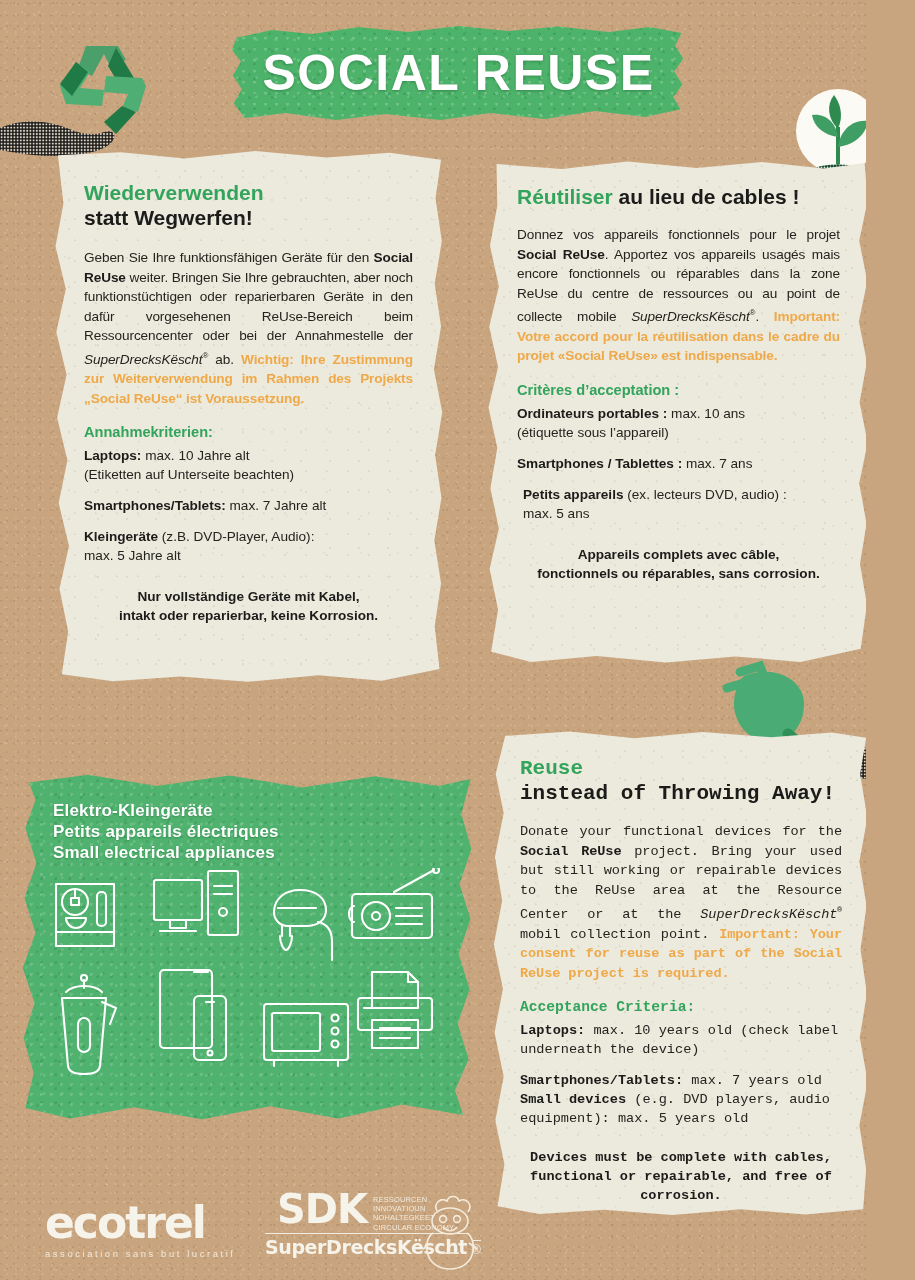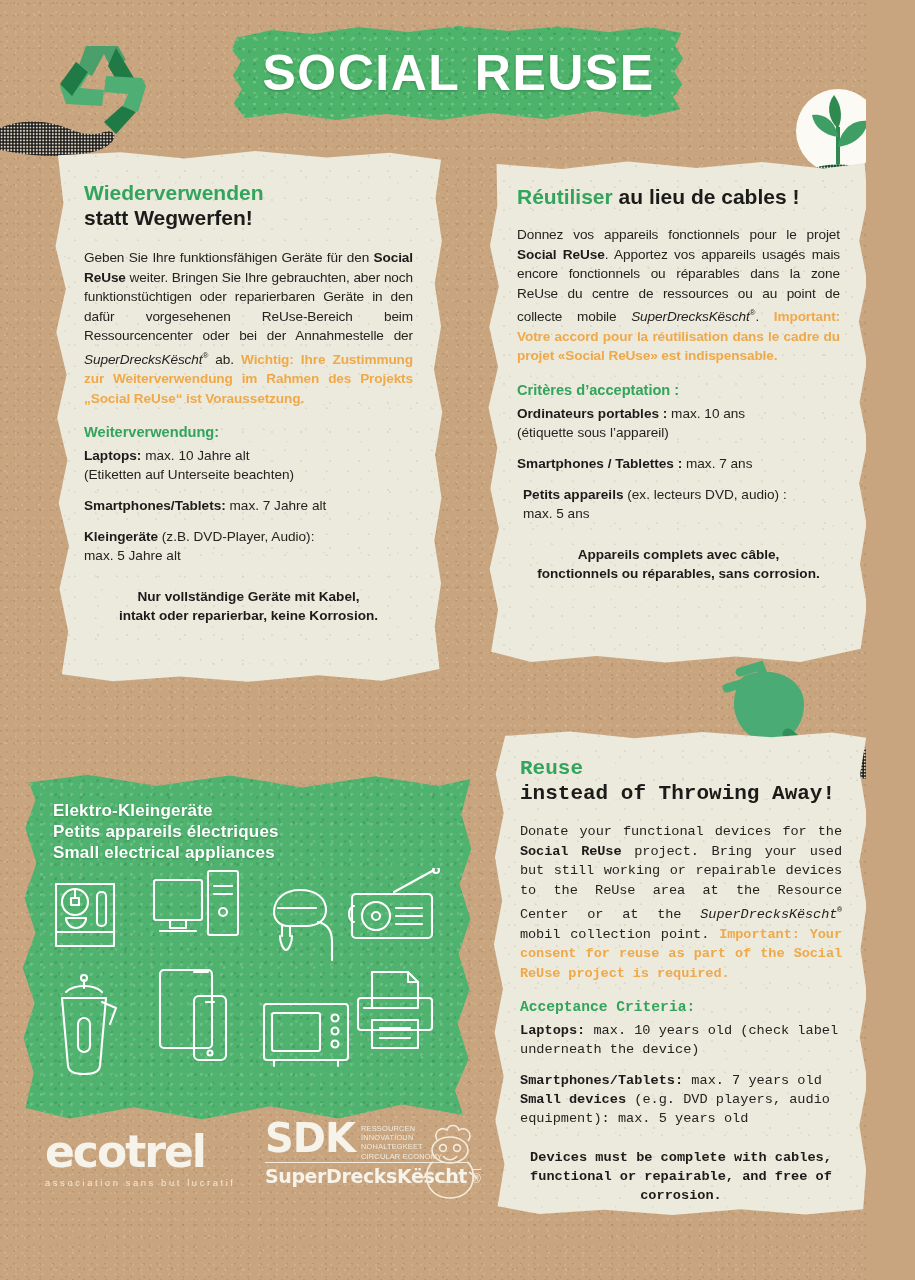--- a/index.html
+++ b/index.html
@@ -151,31 +151,31 @@
   .or{color:#efa949;font-weight:bold;}
   .crit-h{color:#32a45c;font-weight:bold;font-size:14.6px;line-height:20px;}
   .crit{font-size:13.6px;line-height:19px;color:#24241f;}
   .note{
     font-size:13.6px;line-height:19px;font-weight:bold;color:#1b1b19;
     text-align:center;
   }
   sup.reg{font-size:8px;vertical-align:super;}
 
   
-  #footer{position:absolute;left:45px;top:1116px;width:420px;height:90px;}
+  #footer{position:absolute;left:45px;top:1187px;width:420px;height:90px;}
   .ecotrel-word{
     font-size:44px;font-weight:bold;color:#f6f3ea;letter-spacing:-2px;
     line-height:44px;font-family:"DejaVu Sans",sans-serif;
   }
   .ecotrel-sub{
     font-size:9.4px;color:#efe9dc;letter-spacing:2.6px;margin-top:3px;
   }
   .sdk-word{
     font-size:40px;font-weight:bold;color:#f6f3ea;letter-spacing:-1px;
-    line-height:36px;font-family:"DejaVu Sans",sans-serif;
+    line-height:36px;font-family:"DejaVu Sans",sans-serif;margin-left:12px;
   }
   .sdk-tag{font-size:7.4px;line-height:9.2px;color:#f1ebdd;letter-spacing:.2px;}
   .sdk-name{
     font-size:19px;font-weight:bold;color:#f6f3ea;letter-spacing:-.4px;
     border-top:1.6px solid #f2ece0;padding-top:2px;
     font-family:"DejaVu Sans",sans-serif;
   }
 </style>
 </head>
 <body>
@@ -228,21 +228,21 @@
     <path d="M26 84 C26 78, 70 78, 70 84 L66 106 C62 110, 34 110, 30 106 Z" fill="url(#ht2)"></path>
   </svg>
 
   <div class="paper torn-de" style="left:50px;top:150px;width:395px;height:535px;">
     <div style="padding:30px 32px 0 34px;">
       <div class="panel-h h-green">Wiederverwenden</div>
       <div class="panel-h2 h-black" style="margin-bottom:18px;">statt Wegwerfen!</div>
 
       <p class="body" style="margin:0 0 14px 0;"><span>Geben Sie Ihre funktionsfähigen Geräte für den </span><b class="bk">Social ReUse</b><span> weiter. Bringen Sie Ihre gebrauchten, aber noch funktionstüchtigen oder reparierbaren Geräte in den dafür vorgesehenen ReUse-Bereich beim Ressourcencenter oder bei der Annahmestelle der </span><i class="sdk">SuperDrecksKëscht</i><sup class="reg">®</sup><span> ab. </span><span class="or">Wichtig: Ihre Zustimmung zur Weiterverwendung im Rahmen des Projekts „Social ReUse“ ist Voraussetzung.</span></p>
 
-      <div class="crit-h" style="margin-bottom:4px;">Weiterverwendung:</div>
+      <div class="crit-h" style="margin-bottom:4px;">Annahmekriterien:</div>
 
       <div class="crit" style="margin-bottom:12px;">
         <b class="bk">Laptops:</b><span> max. 10 Jahre alt</span><br>
         <span>(Etiketten auf Unterseite beachten)</span>
       </div>
       <div class="crit" style="margin-bottom:12px;">
         <b class="bk">Smartphones/Tablets:</b><span> max. 7 Jahre alt</span>
       </div>
       <div class="crit" style="margin-bottom:22px;">
         <b class="bk">Kleingeräte</b><span> (z.B. DVD-Player, Audio):</span><br>

